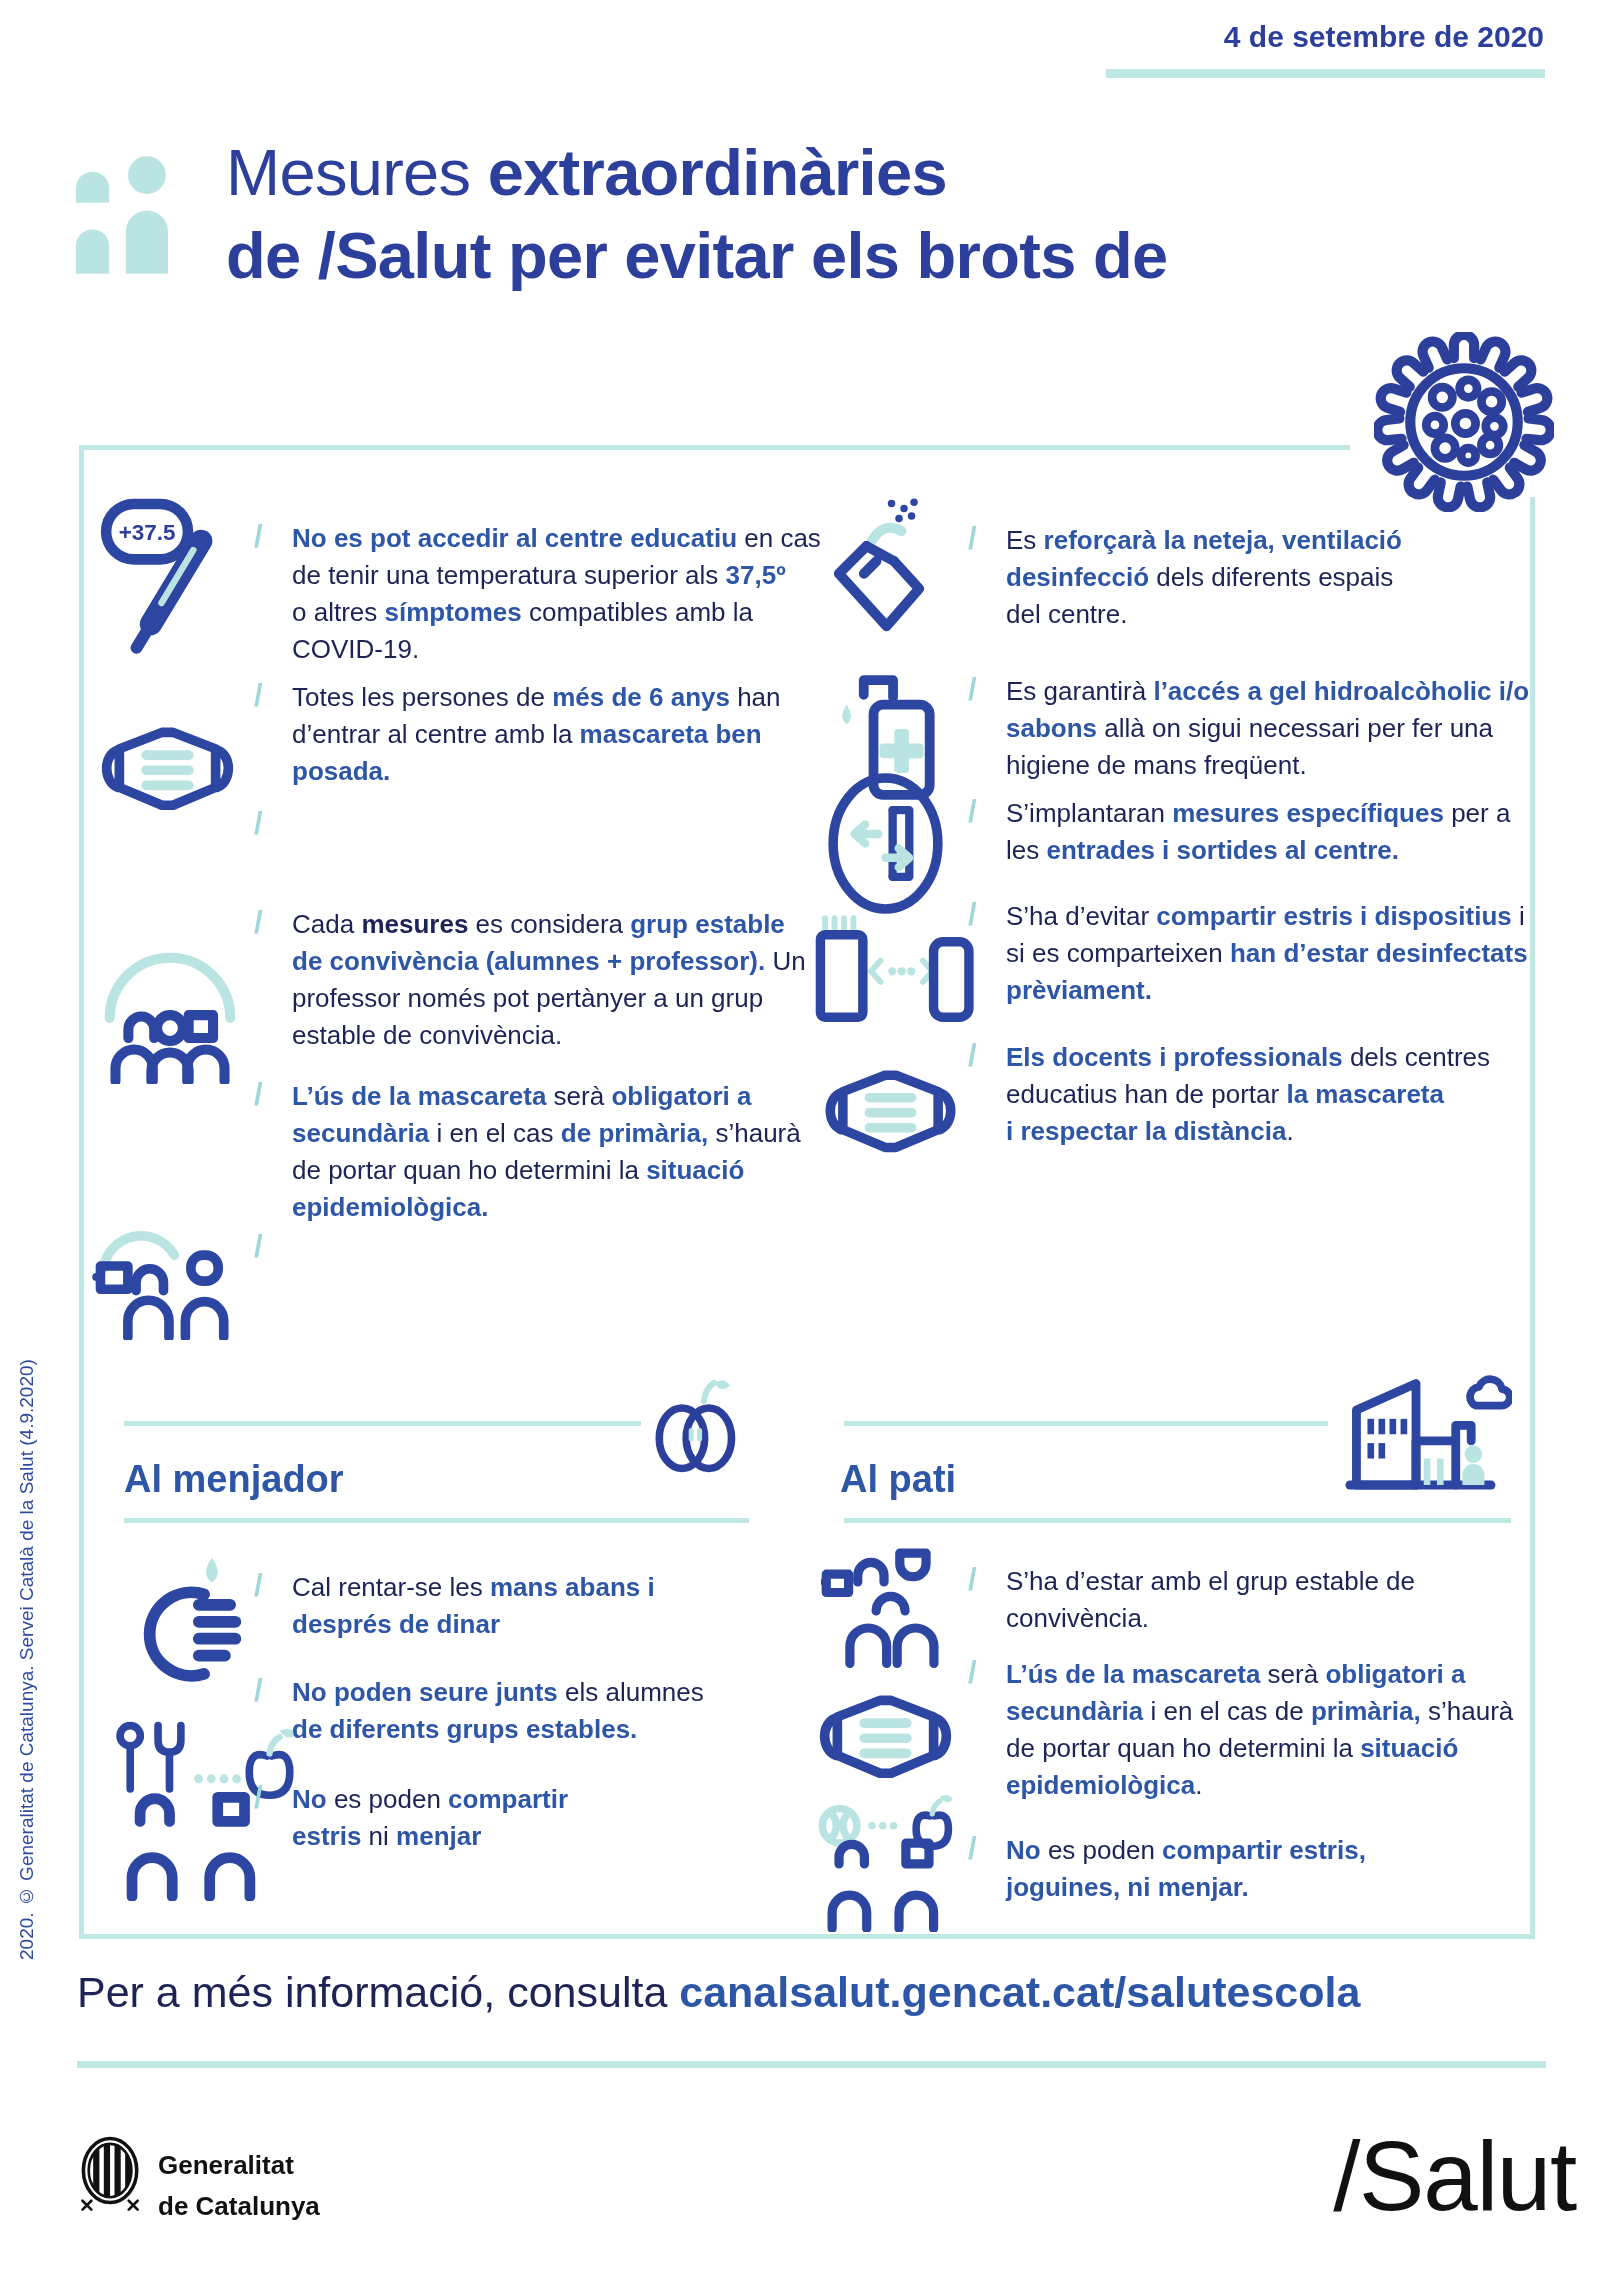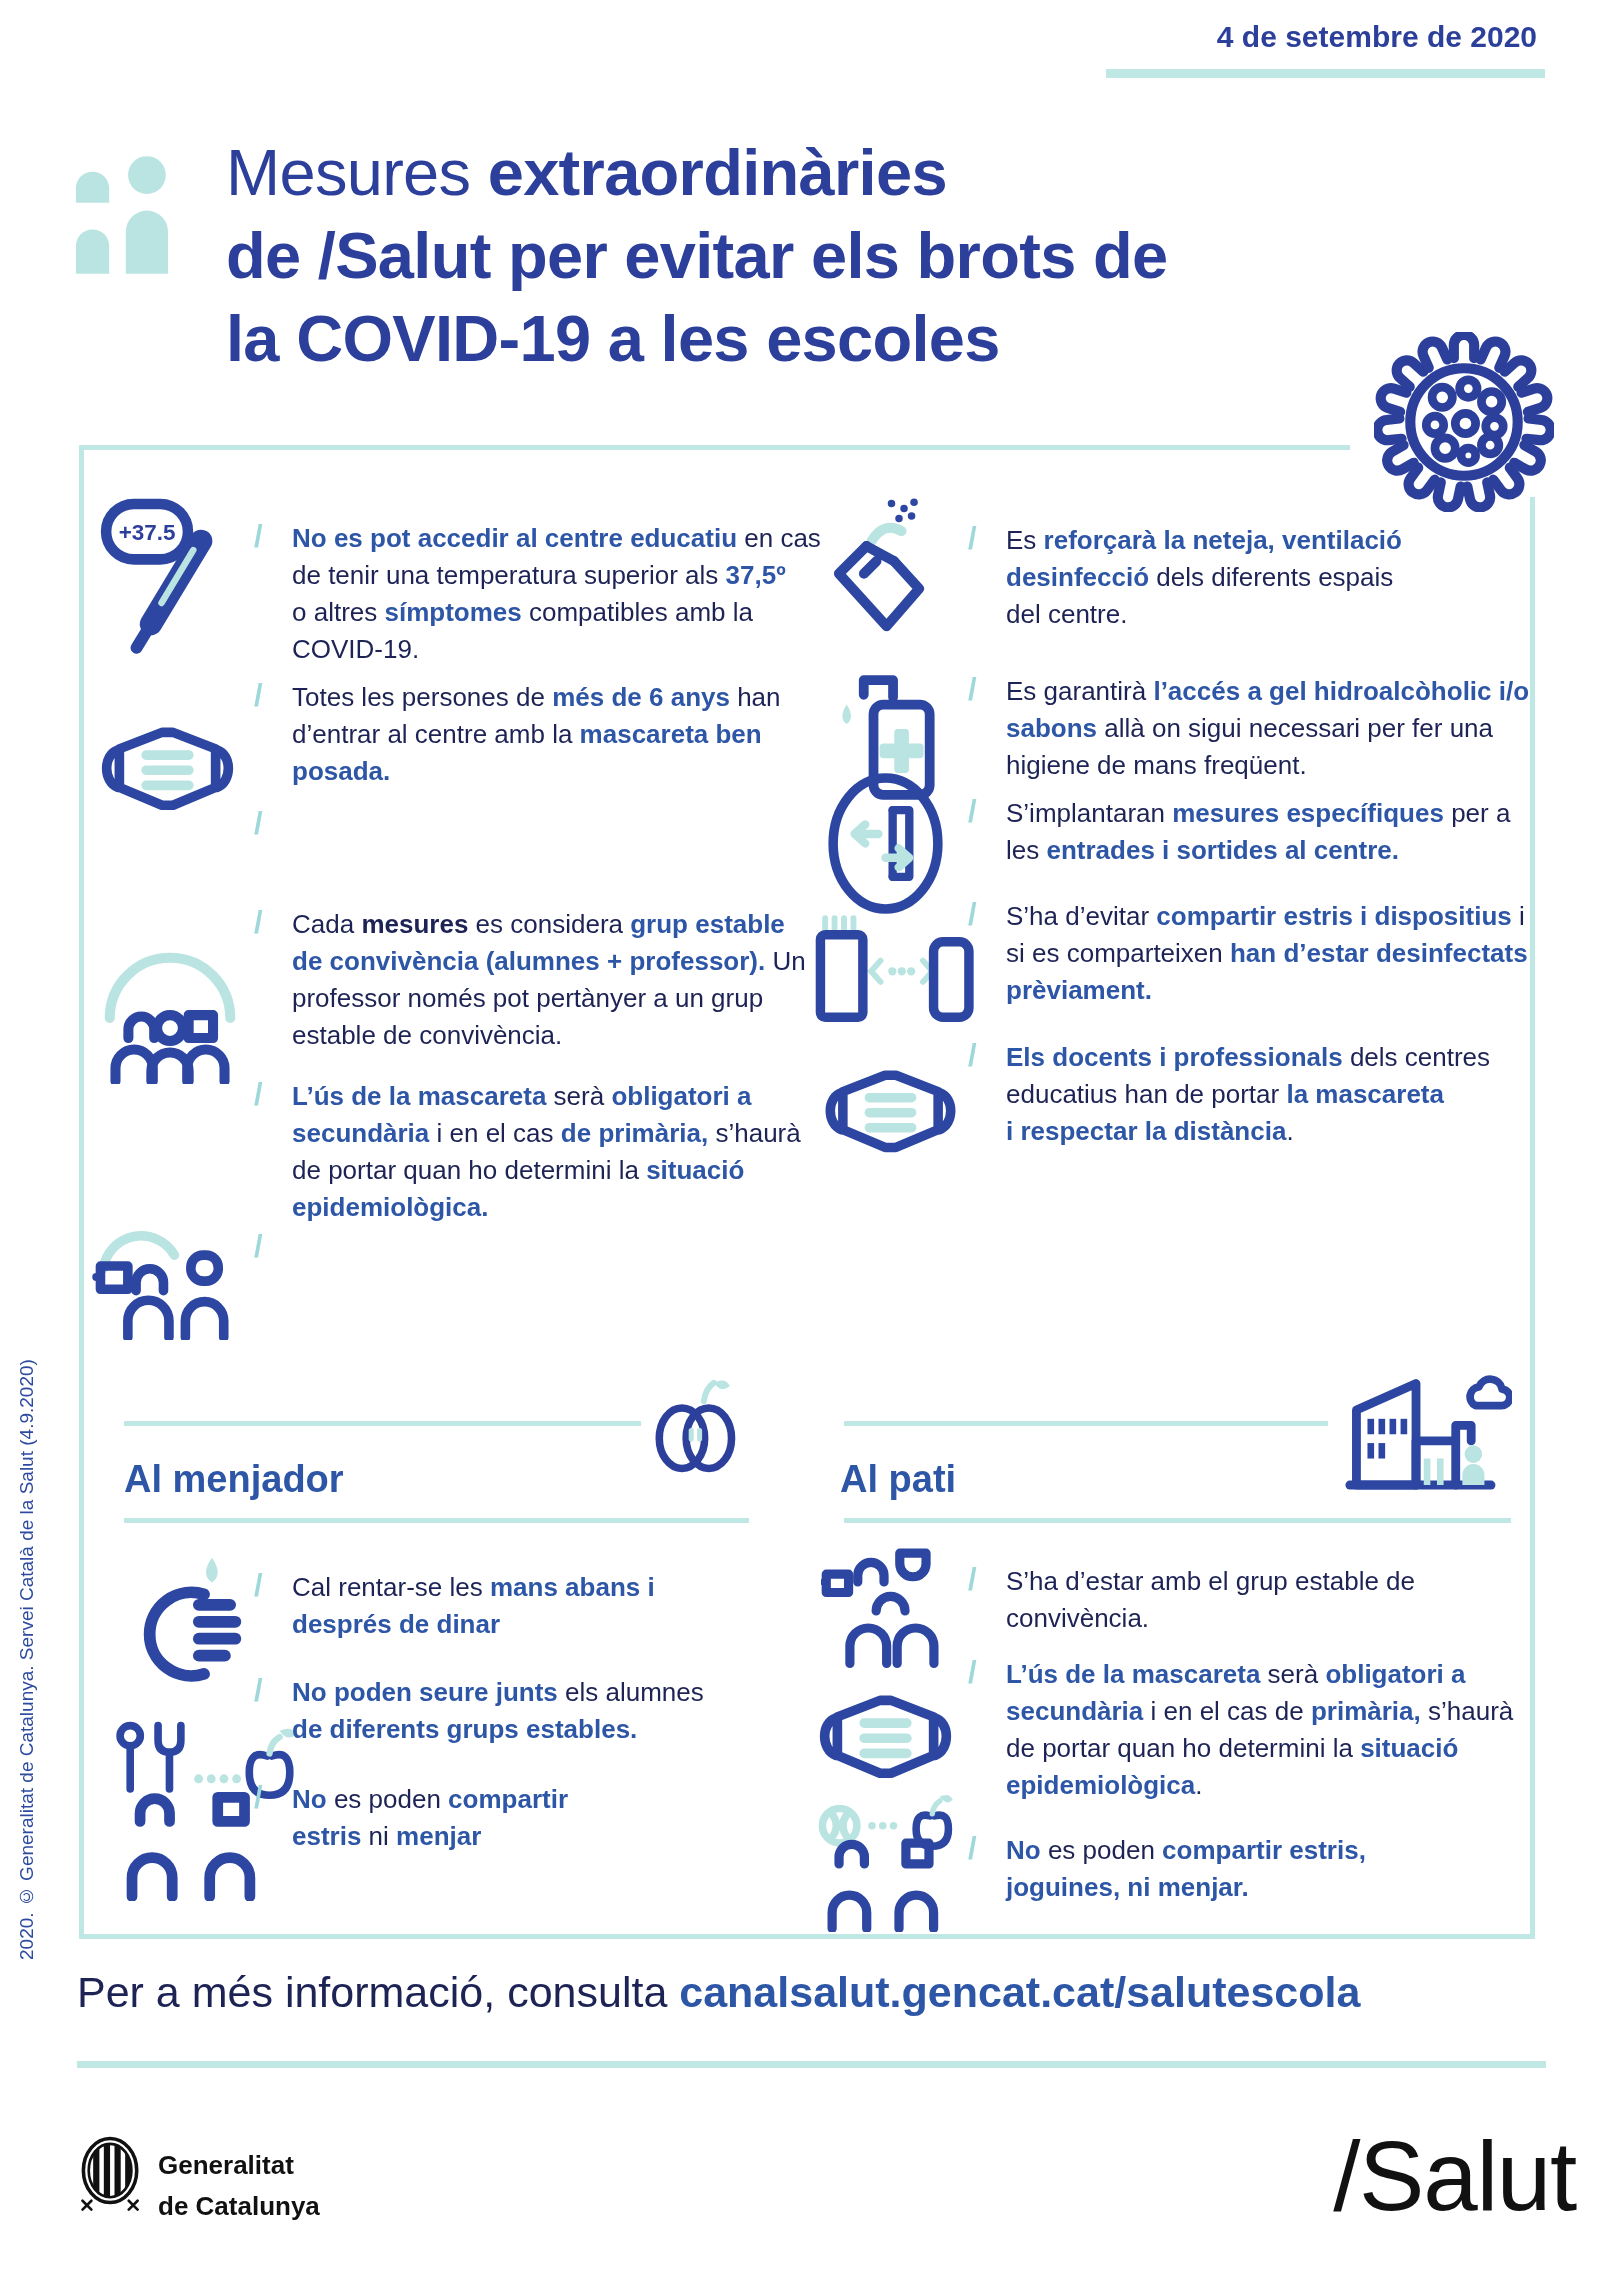--- a/index.html
+++ b/index.html
@@ -12,21 +12,21 @@
     --iconteal:#b9e4e1;
     --black:#111111;
   }
   html,body{margin:0;padding:0;background:#e8e8e8;}
   #page{
     position:relative;width:1623px;height:2295px;background:#ffffff;
     font-family:"Liberation Sans",sans-serif;overflow:hidden;
   }
   .tealbar{position:absolute;background:var(--teal);}
   
-  .date{position:absolute;top:19.6px;right:86px;font-size:30px;font-weight:700;color:var(--titleblue);white-space:nowrap;}
+  .date{position:absolute;top:19.6px;right:79px;font-size:30px;font-weight:700;color:var(--titleblue);white-space:nowrap;}
   
   .title{position:absolute;left:226px;top:131px;font-size:65px;line-height:83px;color:var(--titleblue);letter-spacing:-0.7px;white-space:nowrap;}
   .title .seg-light{font-weight:400;}
   .title .seg-bold{font-weight:700;margin-top:8px;}
   
   .item{position:absolute;font-size:26px;line-height:37px;color:var(--navy);padding-left:38px;white-space:nowrap;}
   .item .slash{position:absolute;left:0;top:-2px;color:var(--tealbullet);font-weight:700;font-size:31px;}
   .seg-b{color:var(--blue);font-weight:700;}
   .seg-bn{font-weight:700;}
   
@@ -58,21 +58,21 @@
     <svg viewBox="0 0 100 110">
       <g fill="#b9e4e1">
         <path d="M8,44 v-13 a15,15 0 0 1 30,0 v13 z"></path>
         <path d="M8,108 v-25 a15,15 0 0 1 30,0 v25 z"></path>
         <circle cx="72" cy="19" r="17"></circle>
         <path d="M53,108 V70 a19,19 0 0 1 38,0 v38 z"></path>
       </g>
     </svg>
   </div>
 
-  <div class="title"><span class="seg-light">Mesures </span><span class="seg-bold">extraordinàries</span><br><span class="seg-bold">de /Salut per evitar els brots de</span><br><span class="seg-bold">la COVID-19 a les escoles</span></div>
+  <div class="title"><span class="seg-light">Mesures </span><span class="seg-bold">extraordinàries</span><br><span class="seg-bold">de /Salut per evitar els brots de</span><br></div>
 
   <div class="tealbar" style="left:79px;top:445px;width:1271px;height:4.6px;"></div>
   <div class="tealbar" style="left:79px;top:445px;width:4.6px;height:1493px;"></div>
   <div class="tealbar" style="left:1530px;top:497px;width:4.6px;height:1441px;"></div>
   <div class="tealbar" style="left:79px;top:1934px;width:1456px;height:4.6px;"></div>
 
   <div class="icon" style="left:1374px;top:332px;width:180px;height:180px;">
     <svg viewBox="-62 -62 124 124">
       <defs>
         <path id="vsp" d="M-7,-44 v-9 a7,7 0 0 1 14,0 v9" fill="none" stroke="#2c3f9b" stroke-width="7" stroke-linecap="round" stroke-linejoin="round"></path>

